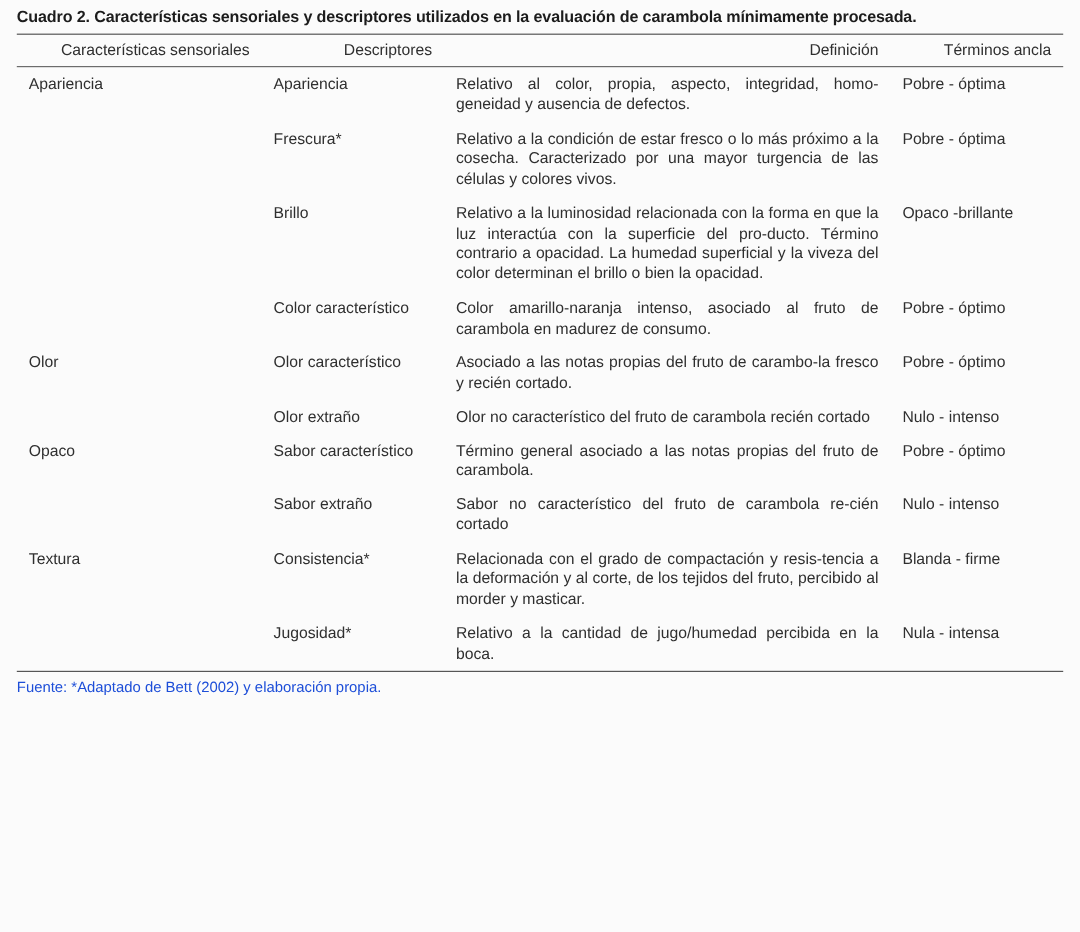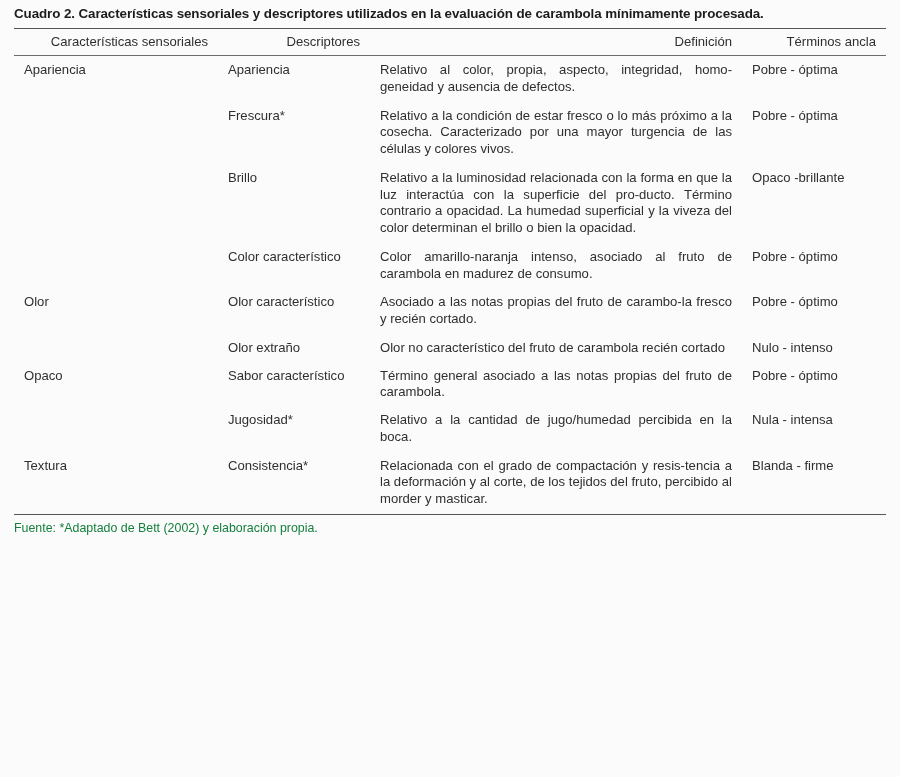--- a/index.html
+++ b/index.html
@@ -96,21 +96,21 @@
   td.anchor-cell {
     white-space: nowrap;
     padding-left: 8px;
   }
 
   tr.tight td { padding-top: 5px; padding-bottom: 5px; }
 
   
   .source-note {
     font-size: 12.4px;
-    color: #15803d;
+    color: #1d4ed8;
     padding: 6px 14px 0 14px;
     line-height: 1.25;
   }
 </style>
 </head>
 <body>
 
 <div class="table-figure">
 
   <div class="figure-title">Cuadro 2. Características sensoriales y descriptores utilizados en la evaluación de carambola mínimamente procesada.</div>
@@ -181,30 +181,36 @@
         <td class="anchor-cell">Nulo - intenso</td>
       </tr>
       <tr class="tight">
         <td class="char-cell">Opaco</td>
         <td class="desc-cell">Sabor característico</td>
         <td class="def-cell">Término general asociado a las notas propias del fruto de carambola.</td>
         <td class="anchor-cell">Pobre - óptimo</td>
       </tr>
       <tr>
         <td class="char-cell"></td>
-        <td class="desc-cell">Jugosidad*</td>
-        <td class="def-cell">Relativo a la cantidad de jugo/humedad percibida en la boca.</td>
-        <td class="anchor-cell">Nula - intensa</td>
+        <td class="desc-cell">Sabor extraño</td>
+        <td class="def-cell">Sabor no característico del fruto de carambola re-cién cortado</td>
+        <td class="anchor-cell">Nulo - intenso</td>
       </tr>
       <tr>
         <td class="char-cell">Textura</td>
         <td class="desc-cell">Consistencia*</td>
         <td class="def-cell">Relacionada con el grado de compactación y resis-tencia a la deformación y al corte, de los tejidos del fruto, percibido al morder y masticar.</td>
         <td class="anchor-cell">Blanda - firme</td>
       </tr>
+      <tr>
+        <td class="char-cell"></td>
+        <td class="desc-cell">Jugosidad*</td>
+        <td class="def-cell">Relativo a la cantidad de jugo/humedad percibida en la boca.</td>
+        <td class="anchor-cell">Nula - intensa</td>
+      </tr>
     </tbody>
   </table>
 
   <div class="rule"></div>
 
   <div class="source-note">Fuente: *Adaptado de Bett (2002) y elaboración propia.</div>
 
 </div>
 
 </body></html>

